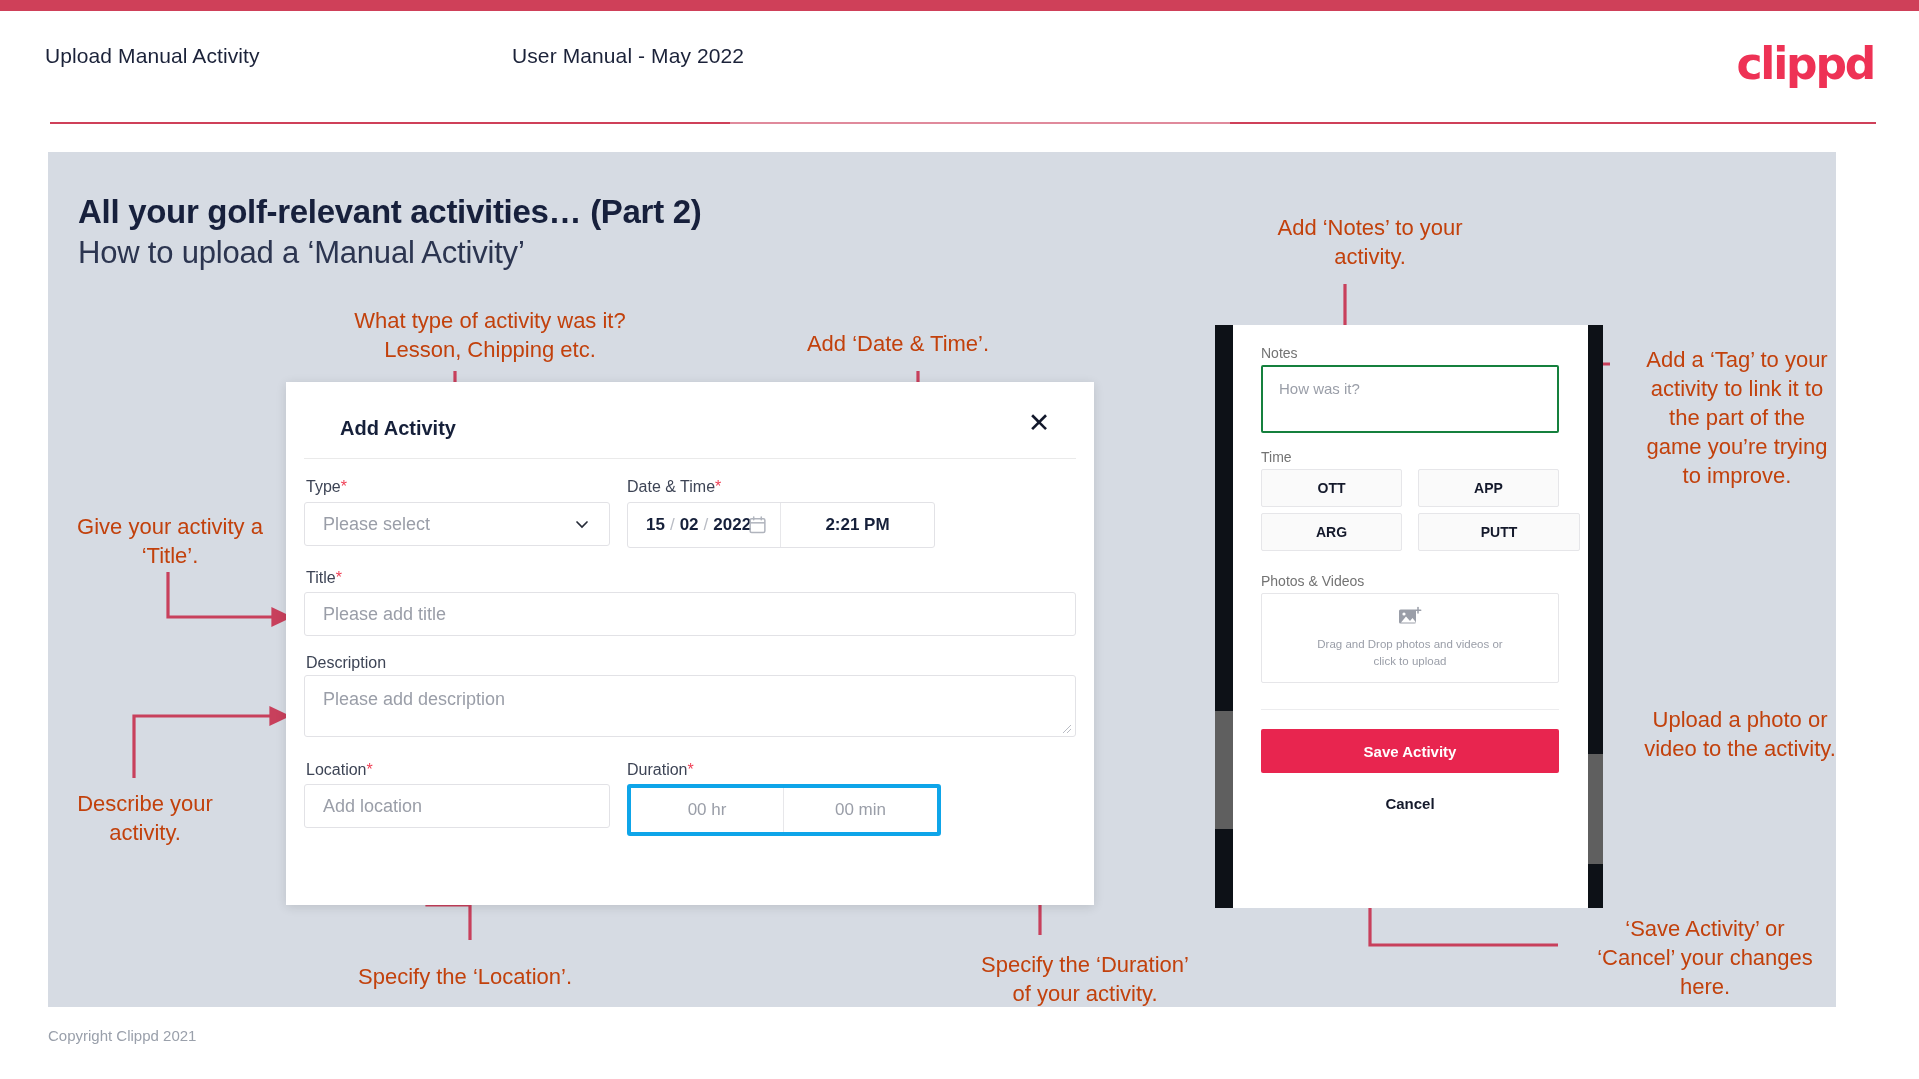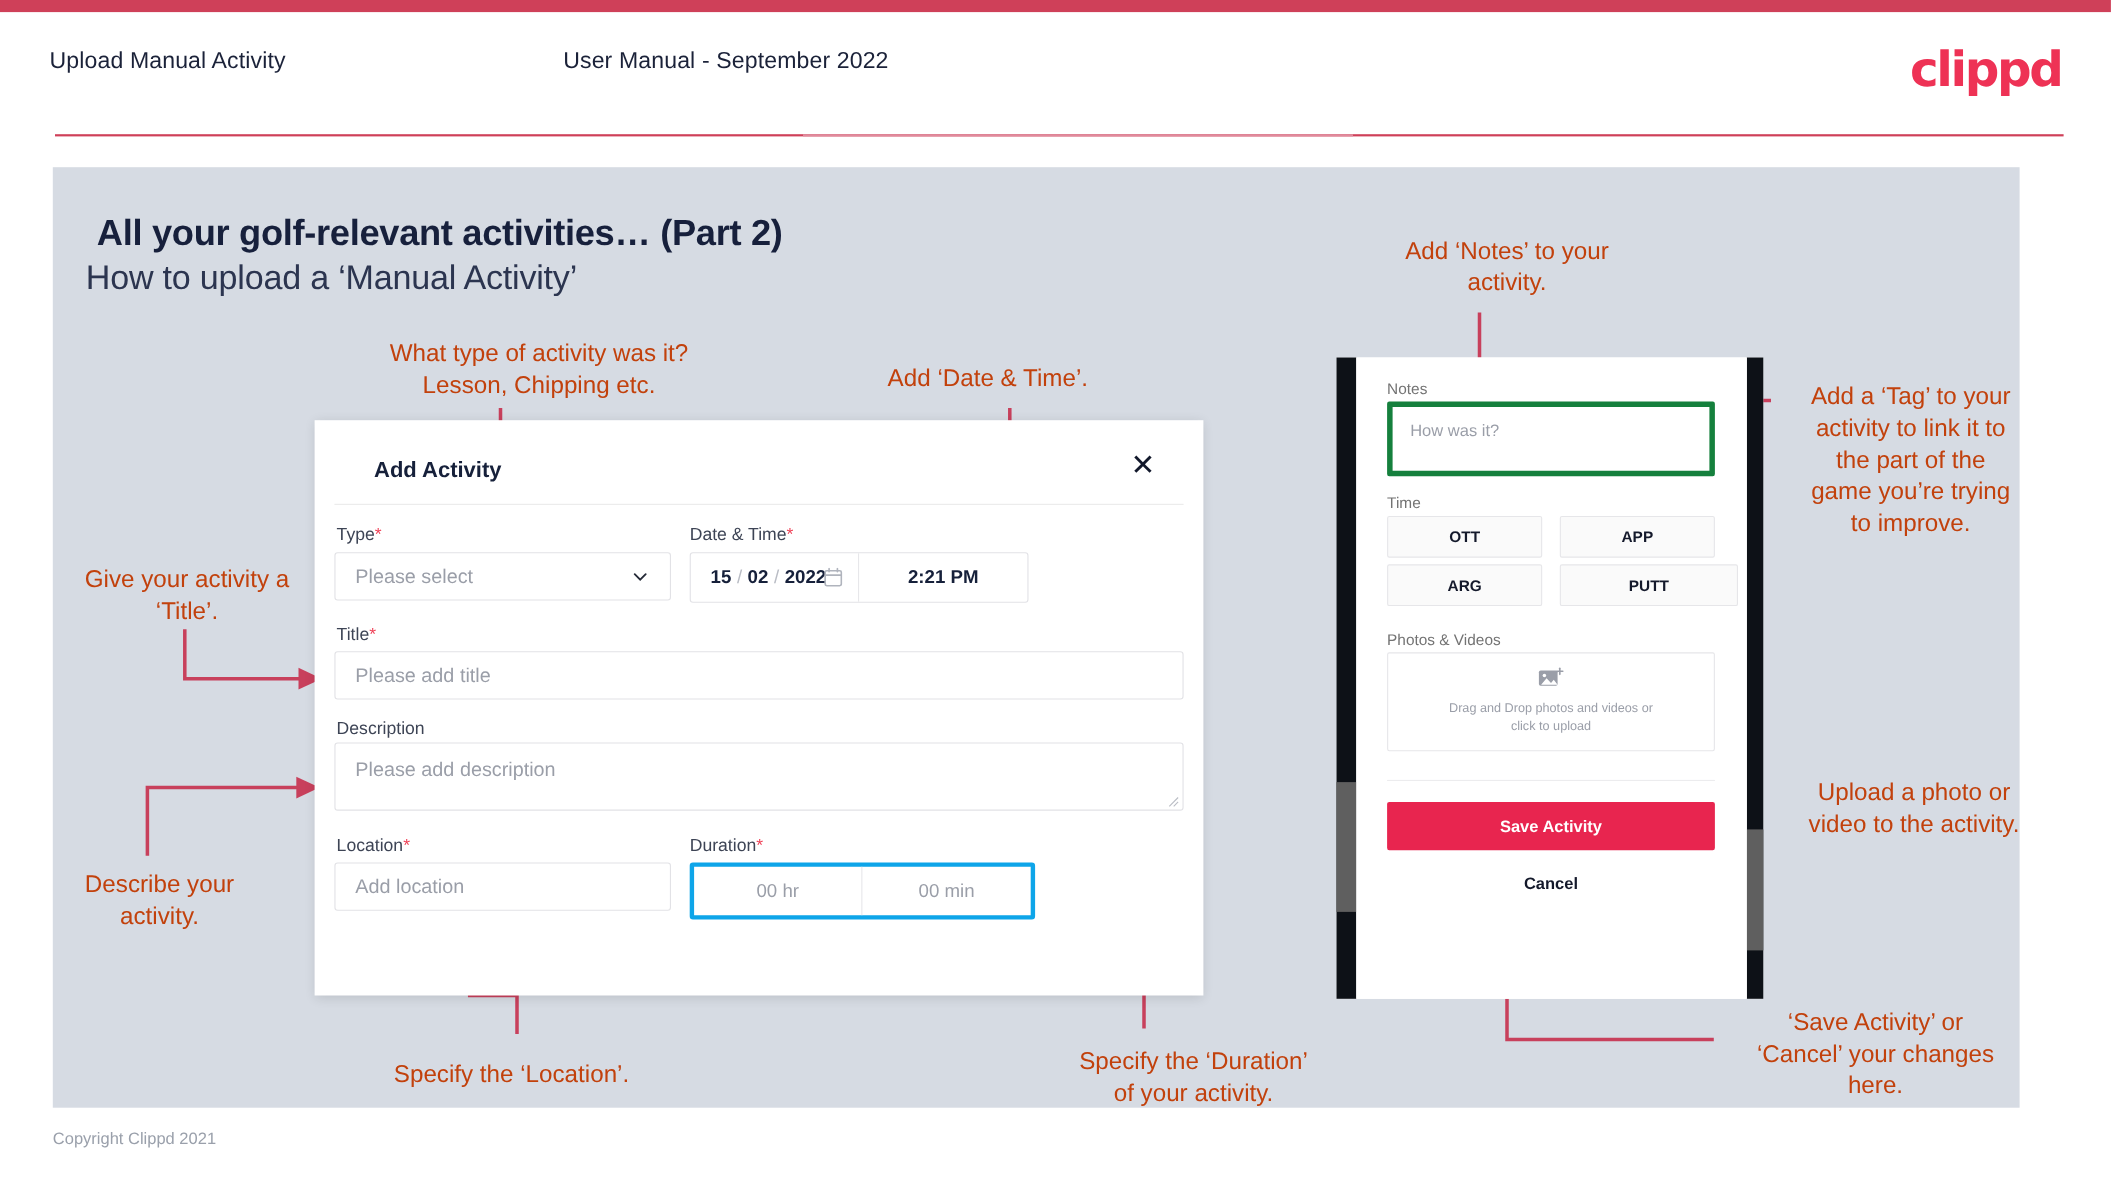--- a/index.html
+++ b/index.html
@@ -41,21 +41,21 @@
   }
 
   
   .panel {
     position: absolute; left: 48px; top: 152px;
     width: 1788px; height: 855px;
     background: #d6dbe3;
   }
 
   .title-main {
-    position: absolute; left: 88px; top: 193px;
+    position: absolute; left: 78px; top: 193px;
     font-size: 33px; font-weight: 700; color: #17203c; letter-spacing: -.3px;
   }
   .title-sub {
     position: absolute; left: 78px; top: 235px;
     font-size: 31px; font-weight: 400; color: #2c3550; letter-spacing: -.2px;
   }
 
   
   .anno {
     position: absolute;
@@ -144,21 +144,21 @@
   .bez-l { position: absolute; left: 0; top: 0; width: 18px; height: 583px; background: #0d1117; }
   .bez-r { position: absolute; right: 0; top: 0; width: 15px; height: 583px; background: #0d1117; }
   .bez-l-grey { position: absolute; left: 0; top: 386px; width: 18px; height: 118px; background: #5f5f5f; }
   .bez-r-grey { position: absolute; right: 0; top: 429px; width: 15px; height: 110px; background: #5f5f5f; }
   .screen {
     position: absolute; left: 18px; top: 0; width: 355px; height: 583px;
     background: #ffffff; overflow: hidden;
   }
   .p-label { position: absolute; font-size: 14px; color: #737373; }
   .p-box {
-    position: absolute; border: 5px solid #15803d; background: #fff; border-radius: 2px;
+    position: absolute; border: 2px solid #15803d; background: #fff; border-radius: 2px;
   }
   .p-box .p-ph { font-size: 15px; color: #9a9ea8; padding: 13px 0 0 16px; }
   .tag {
     position: absolute; border: 1px solid #e6e6e9; background: #fafafa;
     display: flex; align-items: center; justify-content: center;
     font-size: 14px; font-weight: 700; color: #14192b; border-radius: 2px;
   }
   .upload-box {
     position: absolute; border: 1px solid #e6e6e9; background: #fff;
     display: flex; flex-direction: column; align-items: center; justify-content: center;
@@ -186,21 +186,21 @@
   }
 </style>
 </head>
 <body>
 
 <div id="root">
 
   <div class="top-strip"></div>
 
   <div class="hdr-left">Upload Manual Activity</div>
-  <div class="hdr-mid">User Manual - September 2022</div>
+  <div class="hdr-mid">User Manual - May 2022</div>
   <div class="hdr-logo">clippd</div>
   <div class="hdr-rule"></div>
   <div class="hdr-rule lighter"></div>
 
   <div class="panel"></div>
 
   <div class="title-main">All your golf-relevant activities… (Part 2)</div>
   <div class="title-sub">How to upload a ‘Manual Activity’</div>
 
   <div class="anno" style="left:340px; top:306px; width:300px;">What type of activity was it?

